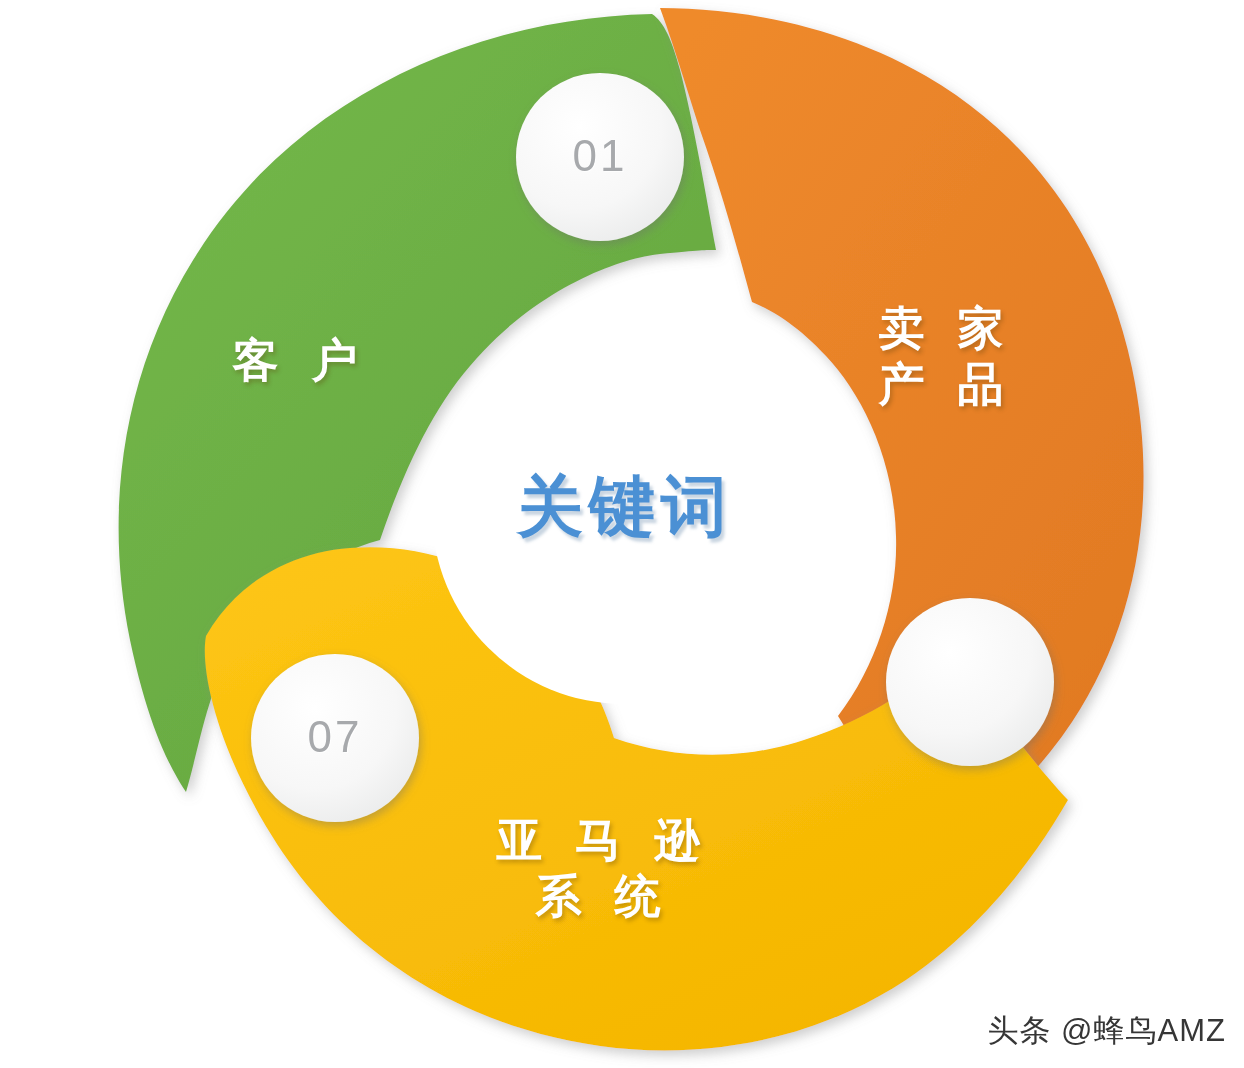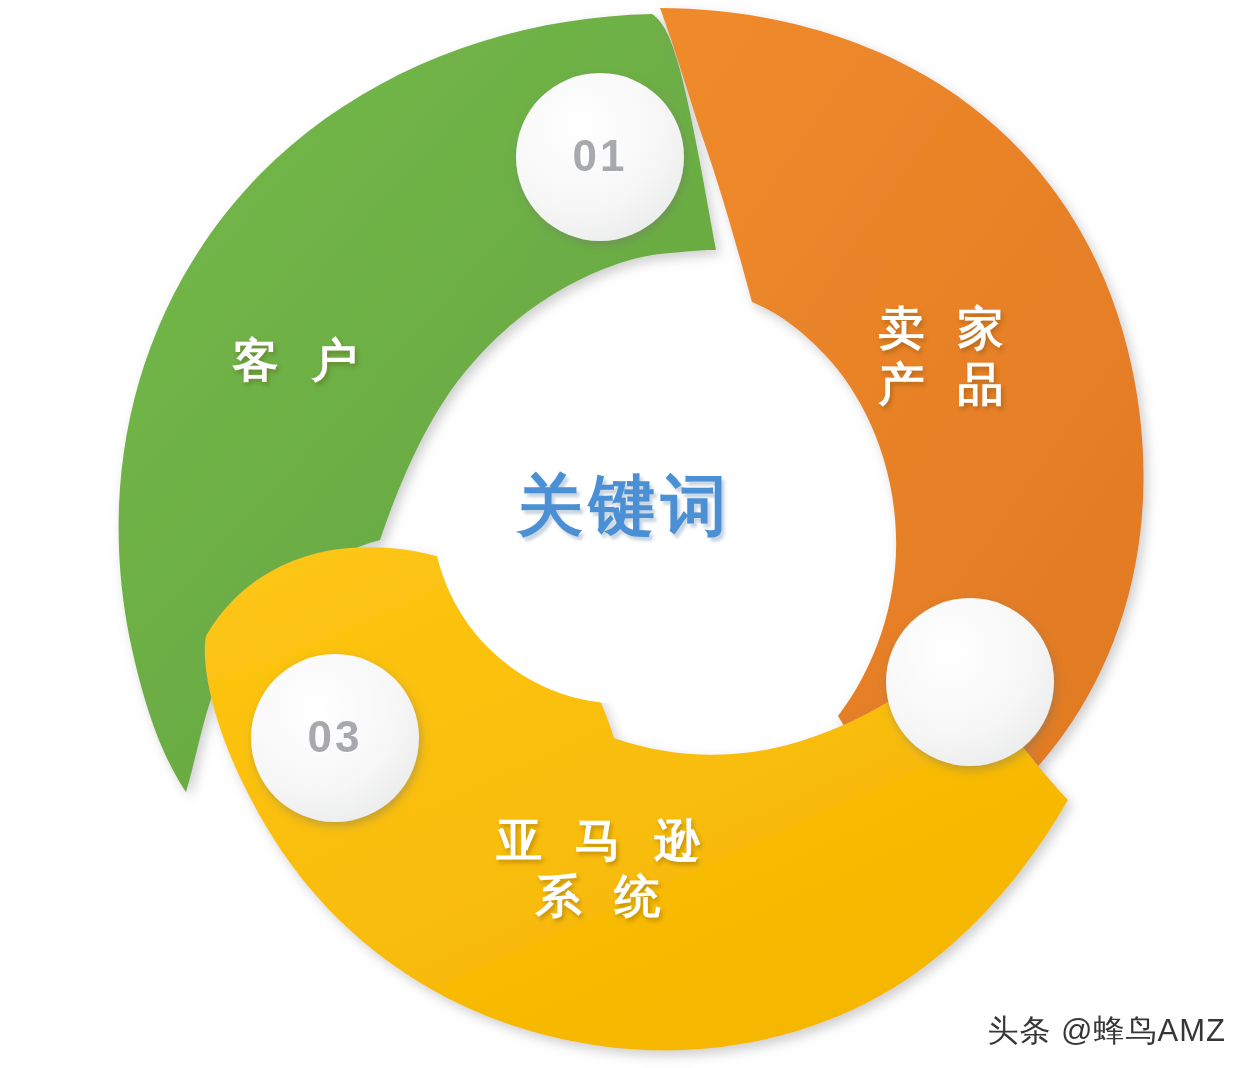--- a/index.html
+++ b/index.html
@@ -64,27 +64,26 @@
   }
 
   #center-title {
     left: 430px;
     top: 466px;
     width: 390px;
     font-size: 66px;
     letter-spacing: 6px;
     color: #4b90d4;
     text-shadow: 3px 4px 3px rgba(120,150,180,0.40);
-    font-family: Liberation Serif, serif;
   }
 
   .badge-num {
     position: absolute;
     font-size: 44px;
-    font-weight: bold;
+    font-weight: normal;
     color: #a7a9ac;
     letter-spacing: 3px;
     text-shadow: 1px 1px 1px rgba(255,255,255,0.9);
     user-select: none;
     text-align: center;
   }
   #badge-01-num { left: 520px; top: 131px; width: 160px; }
   #badge-02-num { left: 890px; top: 656px; width: 160px; }
   #badge-03-num { left: 255px; top: 712px; width: 160px; }
 
@@ -188,17 +187,17 @@
   <div class="label seg-label" id="label-customer">客   户</div>
 
   <div class="label seg-label" id="label-amazon">亚 马 逊
 系  统</div>
 
   <div class="label" id="center-title">关键词</div>
 
   <div class="badge-num" id="badge-01-num">01</div>
 
 
-  <div class="badge-num" id="badge-03-num">03</div>
+  <div class="badge-num" id="badge-03-num">07</div>
 
   <div id="watermark">头条 @蜂鸟AMZ</div>
 
 </div>
 
 </body></html>

